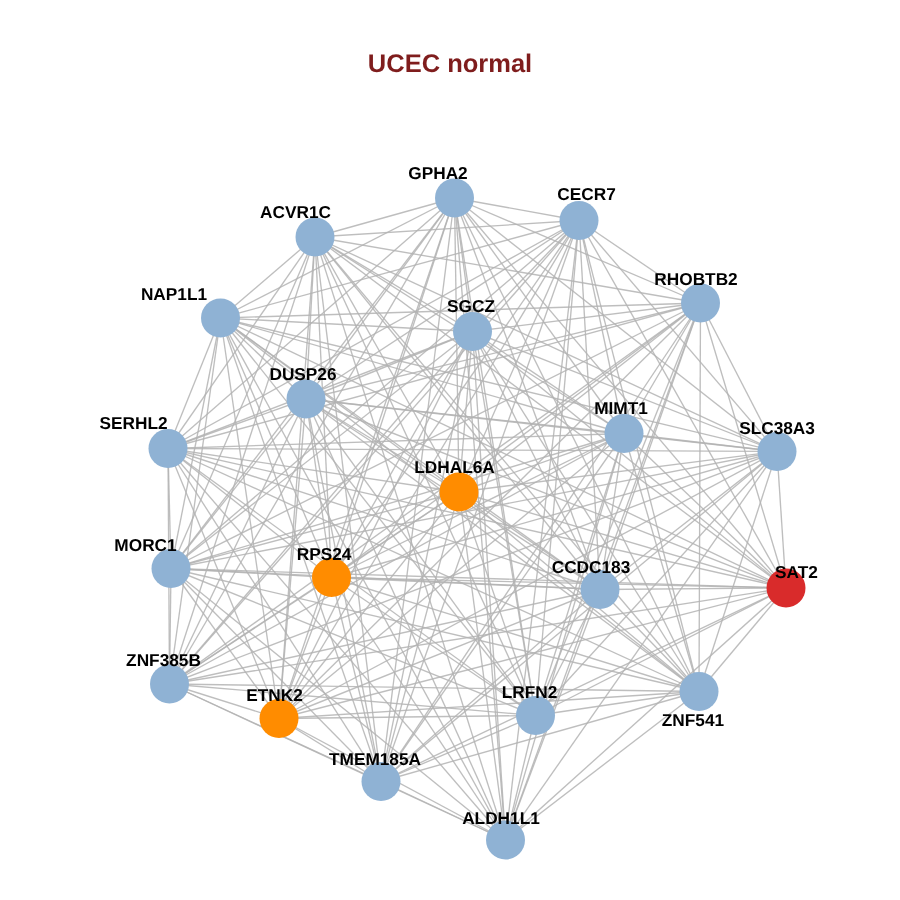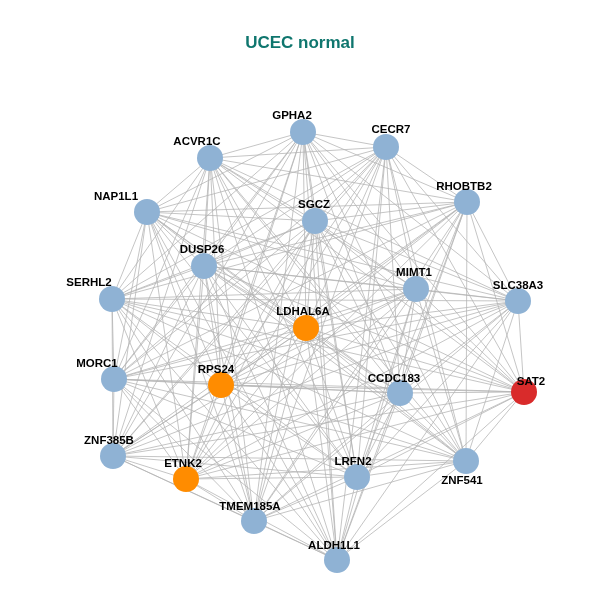--- a/index.html
+++ b/index.html
@@ -16,21 +16,21 @@
     overflow: hidden;
   }
   .chart-title {
     position: absolute;
     top: 33px;
     left: 0;
     width: 600px;
     text-align: center;
     font-size: 17px;
     font-weight: bold;
-    color: #0f766e;
+    color: #7f1d1d;
   }
   svg.network {
     position: absolute;
     top: 0;
     left: 0;
   }
   svg .edge {
     stroke-width: 0.9;
     fill: none;
     opacity: 0.85;

